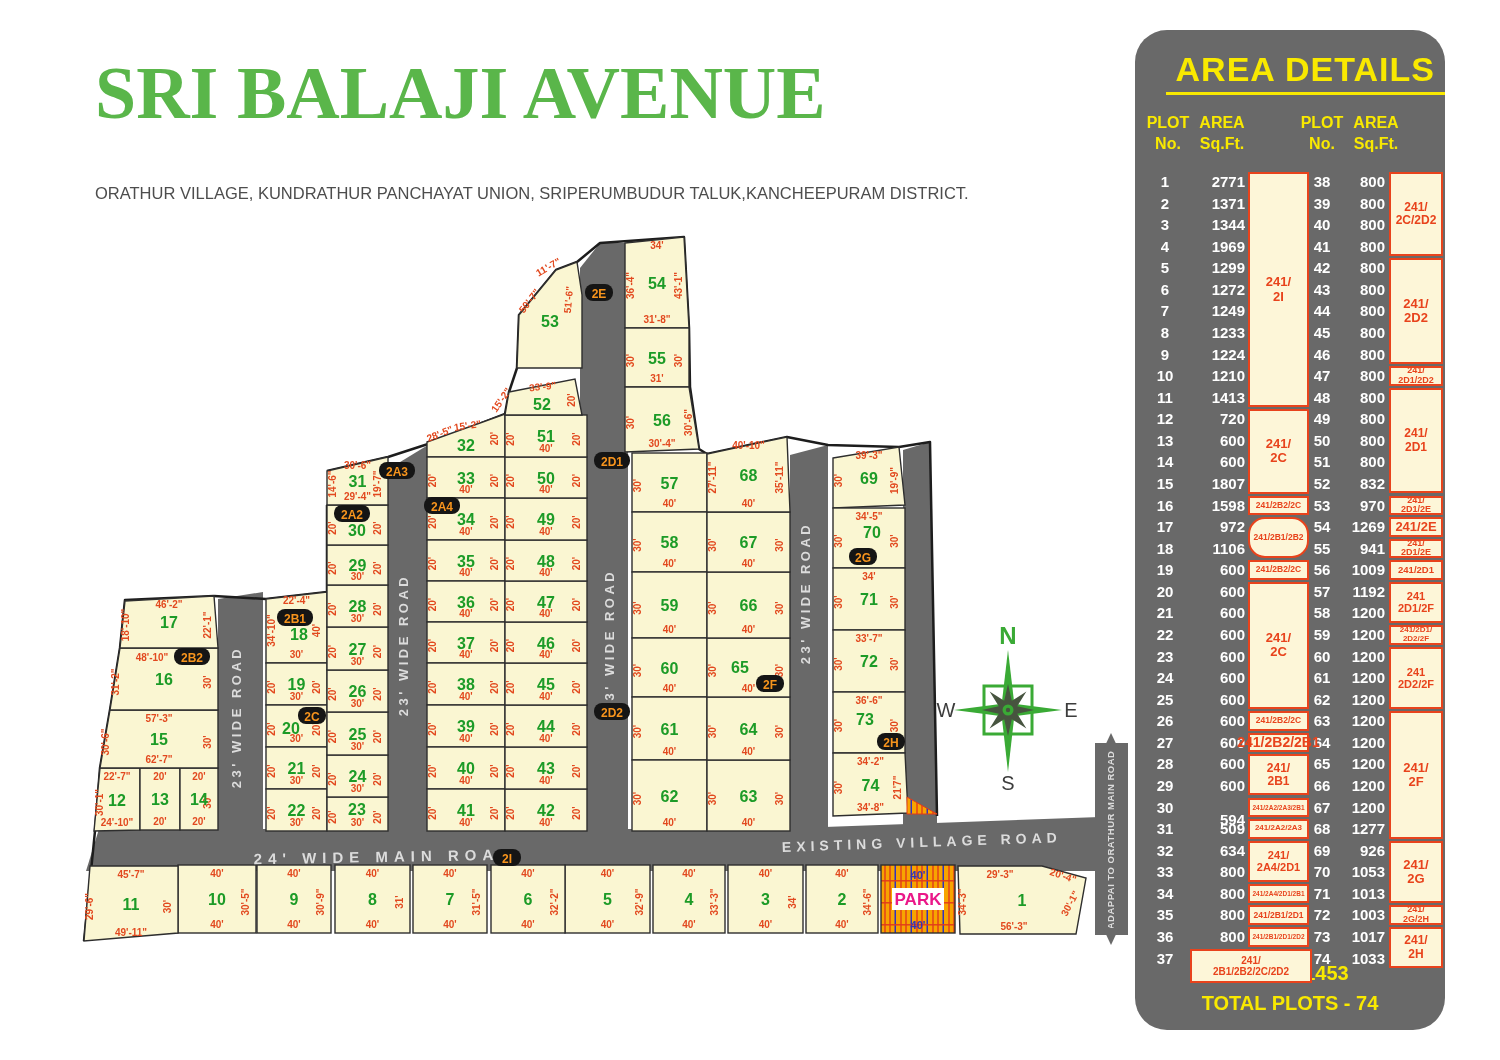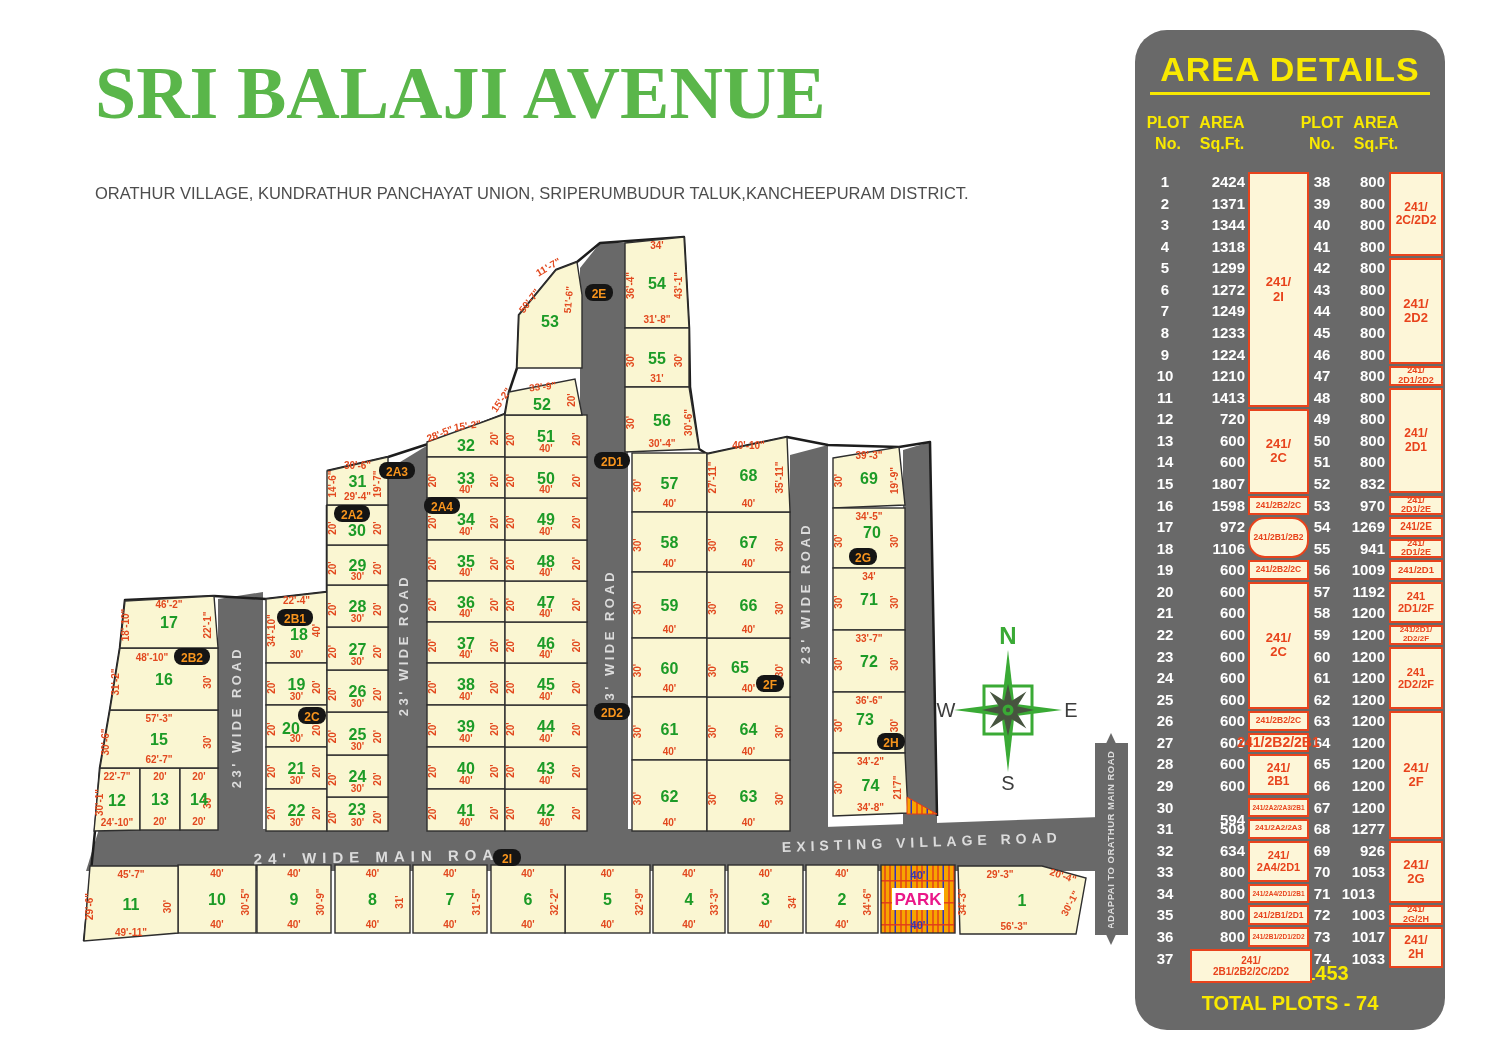--- a/index.html
+++ b/index.html
@@ -3,21 +3,21 @@
 <meta charset="utf-8">
 <style>
   html,body{margin:0;padding:0;background:#fff;}
   #stage{position:relative;width:1500px;height:1060px;background:#ffffff;font-family:"Liberation Sans",sans-serif;overflow:hidden;}
   #map-svg{position:absolute;left:0;top:0;}
   #hdr{position:absolute;left:95px;top:56px;width:840px;}
   #hdr h1{margin:0;font-family:"Liberation Serif",serif;font-weight:bold;font-size:74px;line-height:1.0;color:#5ab64a;white-space:nowrap;transform:scaleX(1.0);transform-origin:left;}
   .sub{position:absolute;left:95px;color:#4d4d4d;font-size:16.5px;font-weight:500;white-space:nowrap;}
   #sub1{top:148px;} #sub2{top:184px;}
   #sidebar{position:absolute;left:1135px;top:30px;width:310px;height:1000px;background:#696969;border-radius:32px;}
-  .sb-title-wrap{position:absolute;top:20px;width:100%;text-align:center;}
+  .sb-title-wrap{position:absolute;top:20px;width:100%;text-align:right;}
   .sb-title{display:inline-block;color:#f9e900;font-size:34px;font-weight:bold;border-bottom:3px solid #f9e900;padding:0 10px 3px;letter-spacing:1px;white-space:nowrap;}
   .sb-h{position:absolute;color:#f9e900;font-weight:bold;font-size:16px;text-align:center;white-space:nowrap;}
   .sb-num,.sb-area{position:absolute;color:#ffffff;font-weight:bold;font-size:15px;height:22px;line-height:22px;}
   .sb-num{text-align:center;} .sb-area{text-align:right;}
   .sb-box{position:absolute;background:#fdf6d8;border:2px solid #e8431c;color:#e8431c;font-weight:bold;display:flex;flex-direction:column;justify-content:center;align-items:center;text-align:center;box-sizing:border-box;white-space:nowrap;line-height:1.1;z-index:2;}
   .sb-foot{position:absolute;width:100%;text-align:center;color:#f9e900;font-size:20px;font-weight:bold;}
 </style>
 </head>
 <body>
 
@@ -479,27 +479,27 @@
     <div class="sb-h" style="left:8px;top:84px;width:50px;">PLOT</div>
     <div class="sb-h" style="left:8px;top:105px;width:50px;">No.</div>
     <div class="sb-h" style="left:60px;top:84px;width:54px;">AREA</div>
     <div class="sb-h" style="left:60px;top:105px;width:54px;">Sq.Ft.</div>
     <div class="sb-h" style="left:162px;top:84px;width:50px;">PLOT</div>
     <div class="sb-h" style="left:162px;top:105px;width:50px;">No.</div>
     <div class="sb-h" style="left:212px;top:84px;width:58px;">AREA</div>
     <div class="sb-h" style="left:212px;top:105px;width:58px;">Sq.Ft.</div>
     <div id="sb-rows">
         <div class="sb-num" style="left:8px;top:141.0px;width:44px;">1</div>
-        <div class="sb-area" style="left:50px;top:141.0px;width:60px;">2424</div>
+        <div class="sb-area" style="left:50px;top:141.0px;width:60px;">2771</div>
         <div class="sb-num" style="left:8px;top:162.6px;width:44px;">2</div>
         <div class="sb-area" style="left:50px;top:162.6px;width:60px;">1371</div>
         <div class="sb-num" style="left:8px;top:184.1px;width:44px;">3</div>
         <div class="sb-area" style="left:50px;top:184.1px;width:60px;">1344</div>
         <div class="sb-num" style="left:8px;top:205.7px;width:44px;">4</div>
-        <div class="sb-area" style="left:50px;top:205.7px;width:60px;">1318</div>
+        <div class="sb-area" style="left:50px;top:205.7px;width:60px;">1969</div>
         <div class="sb-num" style="left:8px;top:227.3px;width:44px;">5</div>
         <div class="sb-area" style="left:50px;top:227.3px;width:60px;">1299</div>
         <div class="sb-num" style="left:8px;top:248.8px;width:44px;">6</div>
         <div class="sb-area" style="left:50px;top:248.8px;width:60px;">1272</div>
         <div class="sb-num" style="left:8px;top:270.4px;width:44px;">7</div>
         <div class="sb-area" style="left:50px;top:270.4px;width:60px;">1249</div>
         <div class="sb-num" style="left:8px;top:292.0px;width:44px;">8</div>
         <div class="sb-area" style="left:50px;top:292.0px;width:60px;">1233</div>
         <div class="sb-num" style="left:8px;top:313.6px;width:44px;">9</div>
         <div class="sb-area" style="left:50px;top:313.6px;width:60px;">1224</div>
@@ -619,21 +619,21 @@
         <div class="sb-area" style="left:190px;top:745.0px;width:60px;">1200</div>
         <div class="sb-num" style="left:165px;top:766.5px;width:44px;">67</div>
         <div class="sb-area" style="left:190px;top:766.5px;width:60px;">1200</div>
         <div class="sb-num" style="left:165px;top:788.1px;width:44px;">68</div>
         <div class="sb-area" style="left:190px;top:788.1px;width:60px;">1277</div>
         <div class="sb-num" style="left:165px;top:809.7px;width:44px;">69</div>
         <div class="sb-area" style="left:190px;top:809.7px;width:60px;">926</div>
         <div class="sb-num" style="left:165px;top:831.2px;width:44px;">70</div>
         <div class="sb-area" style="left:190px;top:831.2px;width:60px;">1053</div>
         <div class="sb-num" style="left:165px;top:852.8px;width:44px;">71</div>
-        <div class="sb-area" style="left:180px;top:852.8px;width:60px;">1013</div>
+        <div class="sb-area" style="left:190px;top:852.8px;width:60px;">1013</div>
         <div class="sb-num" style="left:165px;top:874.4px;width:44px;">72</div>
         <div class="sb-area" style="left:190px;top:874.4px;width:60px;text-align:right;">1003</div>
         <div class="sb-num" style="left:165px;top:896.0px;width:44px;">73</div>
         <div class="sb-area" style="left:190px;top:896.0px;width:60px;">1017</div>
         <div class="sb-num" style="left:165px;top:917.5px;width:44px;">74</div>
         <div class="sb-area" style="left:190px;top:917.5px;width:60px;">1033</div>
         <div class="sb-box" style="left:113px;top:142.0px;width:61px;height:235.3px;font-size:13px;">
           <div>241/</div>
           <div>2I</div>
         </div>
@@ -700,21 +700,21 @@
           <div>2D1/2D2</div>
         </div>
         <div class="sb-box" style="left:254px;top:357.7px;width:54px;height:105.8px;font-size:12px;">
           <div>241/</div>
           <div>2D1</div>
         </div>
         <div class="sb-box" style="left:254px;top:465.6px;width:54px;height:19.6px;font-size:9px;">
           <div>241/</div>
           <div>2D1/2E</div>
         </div>
-        <div class="sb-box" style="left:254px;top:487.1px;width:54px;height:19.6px;font-size:10px;">
+        <div class="sb-box" style="left:254px;top:487.1px;width:54px;height:19.6px;font-size:13px;">
           <div>241/2E</div>
         </div>
         <div class="sb-box" style="left:254px;top:508.7px;width:54px;height:19.6px;font-size:9px;">
           <div>241/</div>
           <div>2D1/2E</div>
         </div>
         <div class="sb-box" style="left:254px;top:530.3px;width:54px;height:19.6px;font-size:9.5px;">
           <div>241/2D1</div>
         </div>
         <div class="sb-box" style="left:254px;top:551.8px;width:54px;height:41.1px;font-size:11px;">

